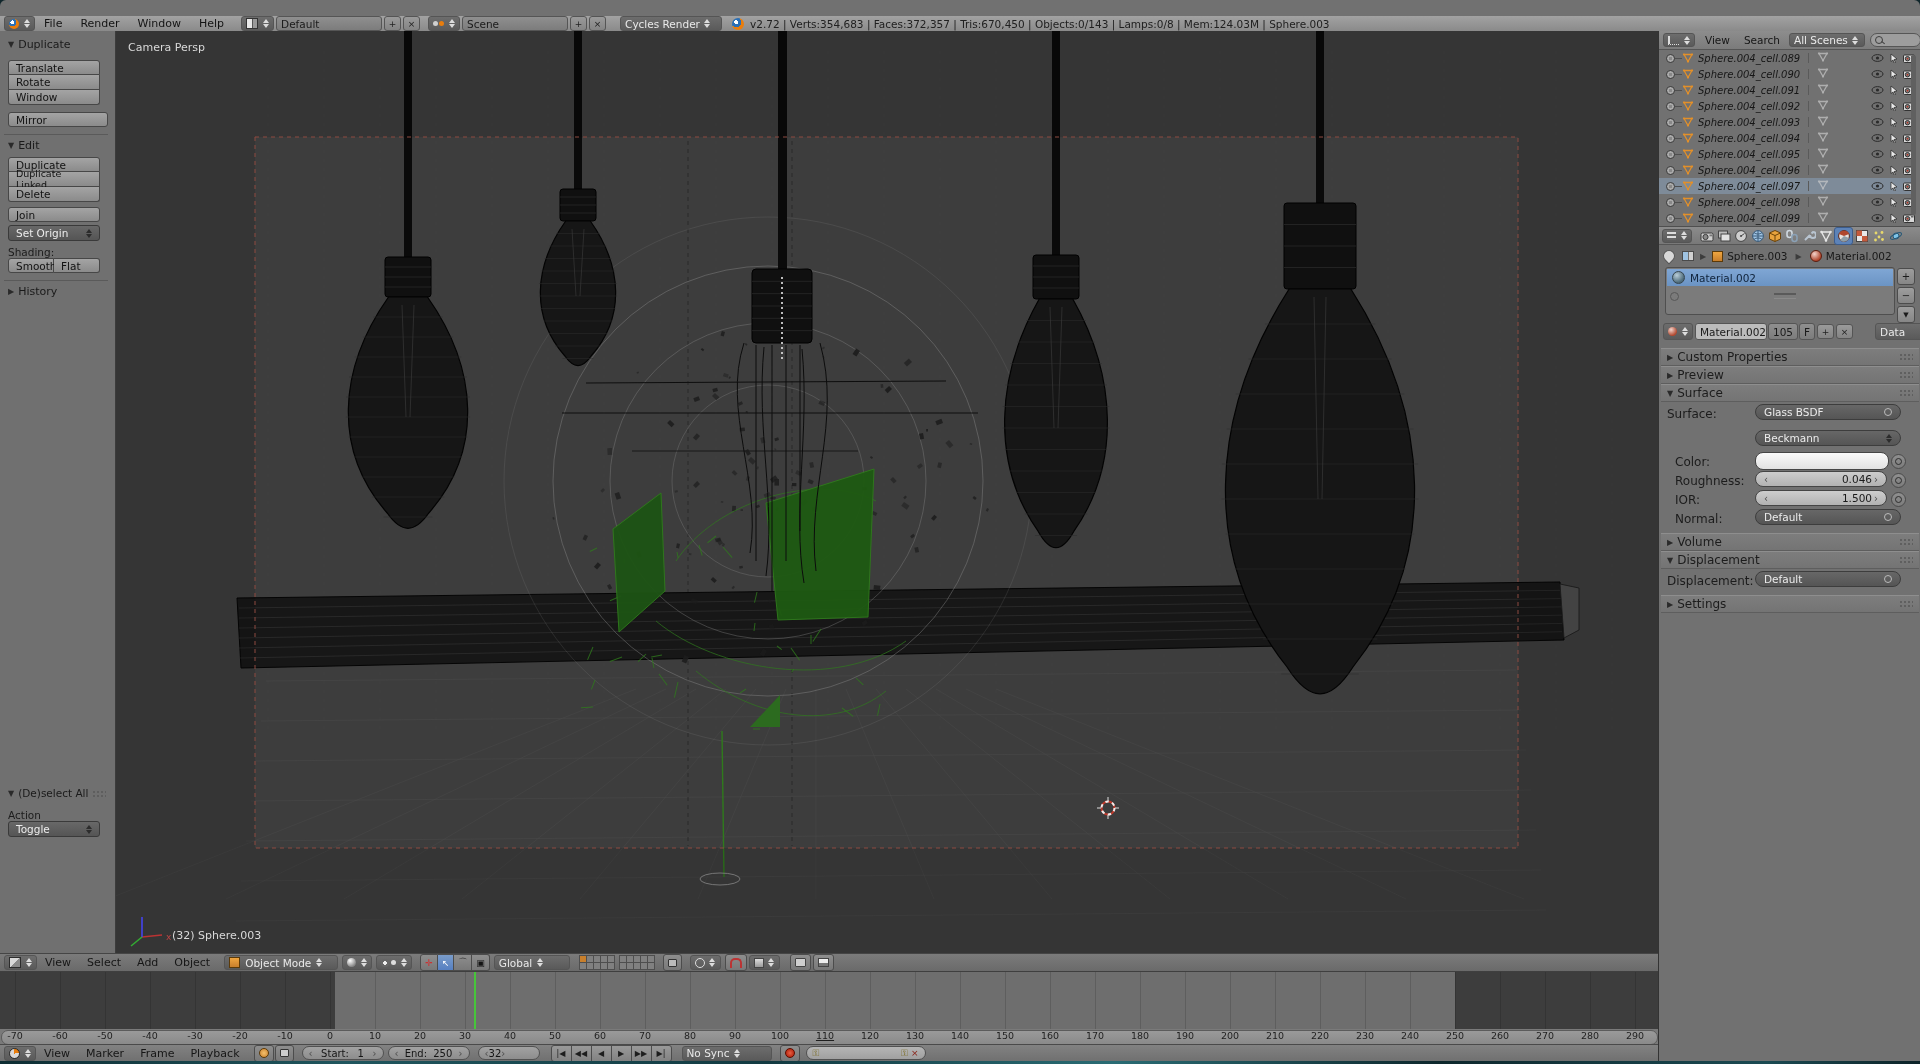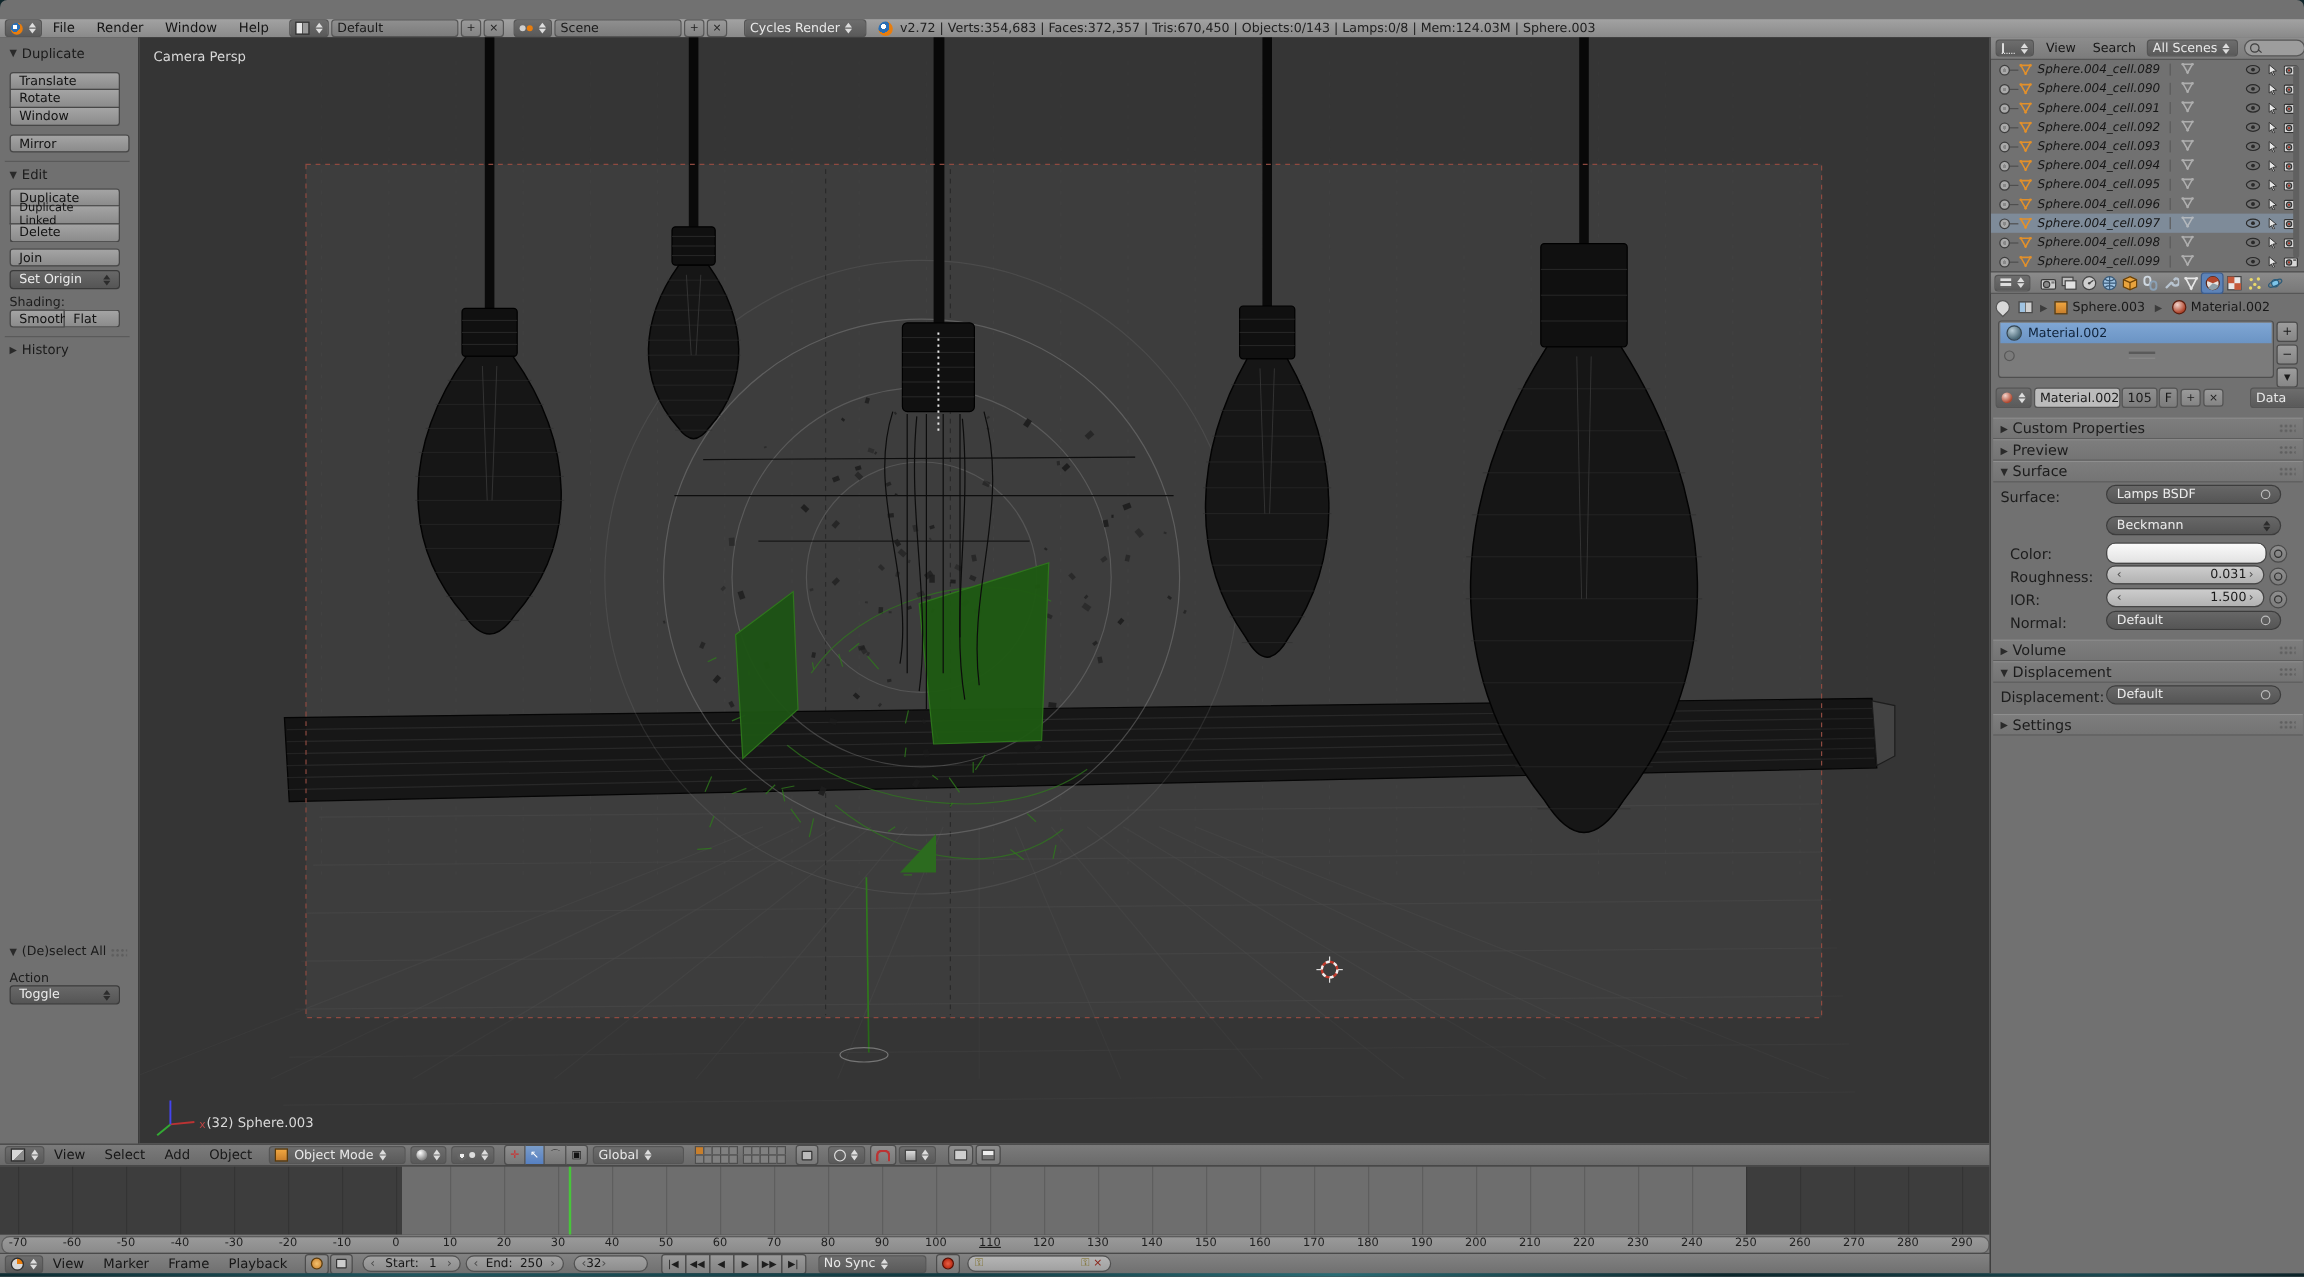--- a/index.html
+++ b/index.html
@@ -1252,38 +1252,38 @@
         <span class="grip" style="margin-left:auto;margin-right:6px"></span>
       </div>
     <div class="panelhead" style="top:353px">
         <span class="tri" style="margin-left:6px">▼</span>
         <span class="wlabel">Surface</span>
         <span class="grip" style="margin-left:auto;margin-right:6px"></span>
       </div>
 
     <div class="a wlabel" style="left:8px;top:376px">Surface:</div>
     <div class="a wdark" style="left:96px;top:373px;width:146px">
-        <span>Lamps BSDF</span>
+        <span>Glass BSDF</span>
         <span class="dot" style="width:6px;height:6px;border:1px solid #bbb;background:transparent"></span>
       </div>
     <div class="a wdark" style="left:96px;top:399px;width:146px">
         <span>Beckmann</span>
         <span class="updn"></span>
       </div>
 
     <div class="a wlabel" style="left:16px;top:424px">Color:</div>
     <div class="a" style="left:96px;top:421px;width:132px;height:16px;background:linear-gradient(#fafafa,#e2e2e2);border:1px solid #454545;border-radius:8px"></div>
     <div class="a sock" style="left:232px;top:423px">
         <i></i>
       </div>
 
     <div class="a wlabel" style="left:16px;top:443px">Roughness:</div>
     <div class="a slider" style="left:96px;top:440px;width:132px">
         <span class="arrowL"></span>
-        <span style="margin-left:auto">0.031</span>
+        <span style="margin-left:auto">0.046</span>
         <span class="arrowR" style="margin-left:2px"></span>
       </div>
     <div class="a sock" style="left:232px;top:442px">
         <i></i>
       </div>
 
     <div class="a wlabel" style="left:16px;top:462px">IOR:</div>
     <div class="a slider" style="left:96px;top:459px;width:132px">
         <span class="arrowL"></span>
         <span style="margin-left:auto">1.500</span>

